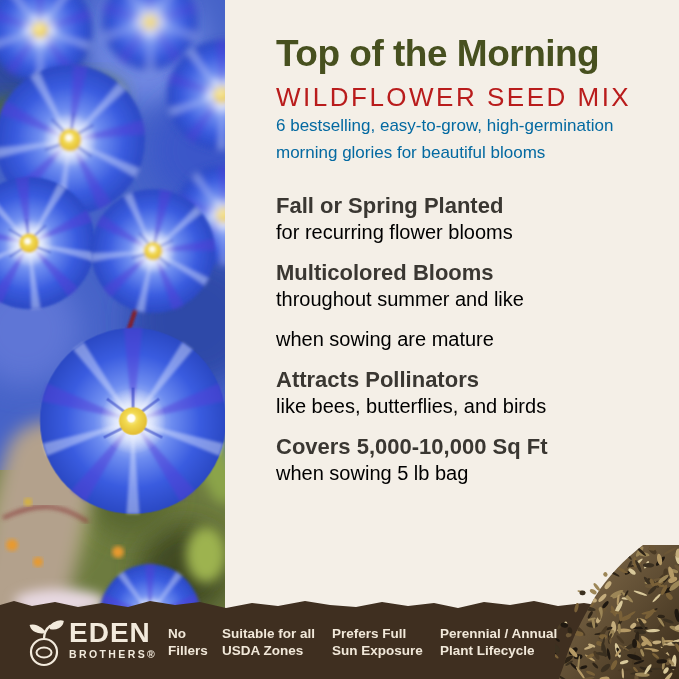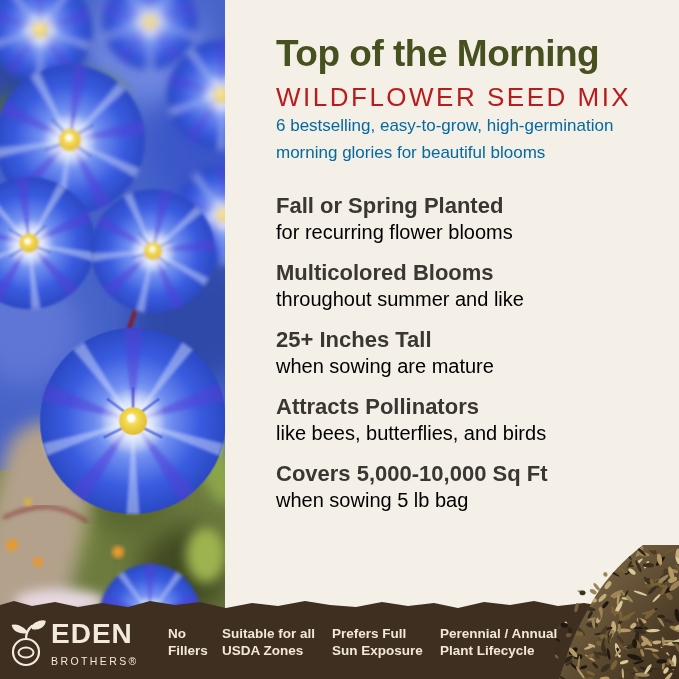--- a/index.html
+++ b/index.html
@@ -20,24 +20,24 @@
   .feature{margin-bottom:14px;}
   .feature .hd{font-size:22px;line-height:27px;font-weight:700;color:#3a3732;}
   .feature .dt{font-size:20px;line-height:26px;color:#000000;}
 
   
   .footer{position:absolute;left:0;bottom:0;width:679px;height:84px;background:#3f2f20;z-index:4;
     clip-path:polygon(0 10px,14px 6px,32px 11px,55px 7px,78px 12px,102px 8px,128px 12px,150px 6px,
       175px 10px,200px 7px,226px 13px,252px 8px,278px 11px,305px 6px,330px 10px,356px 12px,382px 7px,
       408px 11px,434px 8px,458px 13px,484px 7px,510px 10px,534px 6px,558px 11px,584px 8px,608px 12px,
       634px 7px,658px 10px,679px 7px,679px 84px,0 84px);}
-  .brand{position:absolute;left:8px;top:24px;display:flex;align-items:center;}
+  .brand{position:absolute;left:26px;top:24px;display:flex;align-items:flex-start;}
   .brand-text{margin-left:5px;color:#f2ead c;}
   .brand-name{font-size:28px;font-weight:700;color:#f2eadc;letter-spacing:1px;line-height:27px;}
-  .brand-sub{font-size:10.5px;font-weight:400;color:#f2eadc;letter-spacing:2.4px;margin-top:8px;}
+  .brand-sub{font-size:10.5px;font-weight:700;color:#f2eadc;letter-spacing:2.4px;margin-top:2px;}
   .fitem{position:absolute;top:31px;font-size:13.5px;font-weight:700;line-height:16.5px;color:#f1e8d9;}
   .fitem.i0{left:168px;} .fitem.i1{left:222px;} .fitem.i2{left:332px;} .fitem.i3{left:440px;}
 
   
   .seeds{position:absolute;right:0;bottom:0;width:124px;height:134px;z-index:5;}
 </style>
 </head>
 <body>
 
 <div class="stage">
@@ -156,21 +156,20 @@
     <div class="features">
       <div class="feature">
         <div class="hd">Fall or Spring Planted</div>
         <div class="dt">for recurring flower blooms</div>
       </div>
       <div class="feature">
         <div class="hd">Multicolored Blooms</div>
         <div class="dt">throughout summer and like</div>
       </div>
       <div class="feature">
-        <div class="hd">25+ Inches Tall</div>
         <div class="dt">when sowing are mature</div>
       </div>
       <div class="feature">
         <div class="hd">Attracts Pollinators</div>
         <div class="dt">like bees, butterflies, and birds</div>
       </div>
       <div class="feature">
         <div class="hd">Covers 5,000-10,000 Sq Ft</div>
         <div class="dt">when sowing 5 lb bag</div>
       </div>

